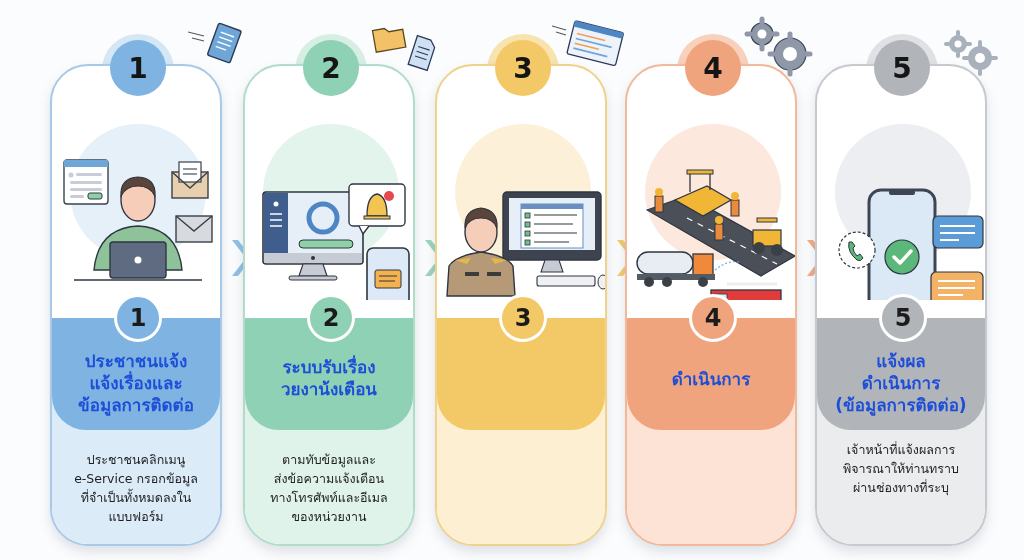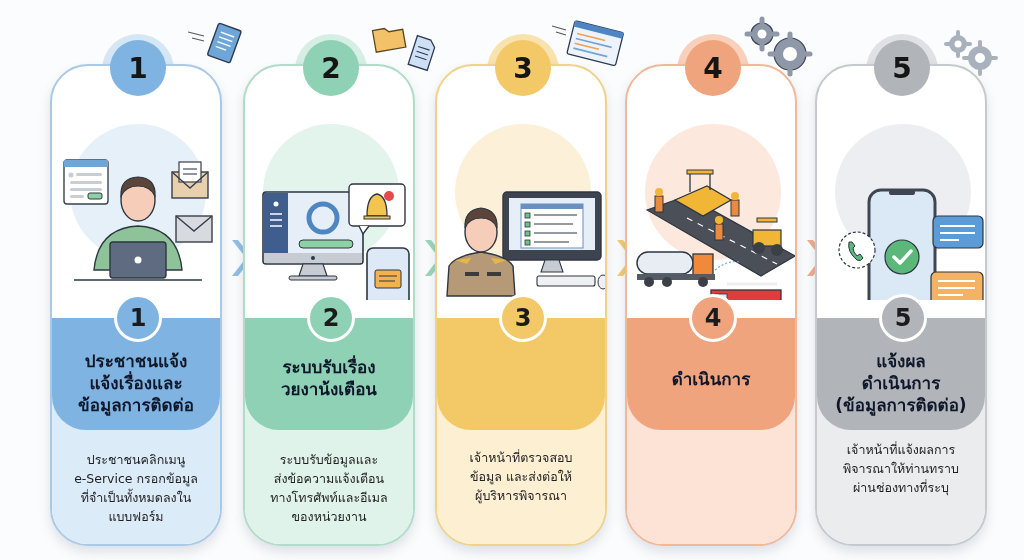--- a/index.html
+++ b/index.html
@@ -25,21 +25,21 @@
     background: var(--band);
     border-radius: 0 0 34px 34px;
   }
   .card .lower {
     position: absolute; left: 0; right: 0; top: 252px; bottom: 0;
     background: var(--pale);
   }
   .card .title {
     position: absolute; left: 6px; right: 6px; top: 284px;
     text-align: center; font-weight: bold; font-size: 17px; line-height: 22px;
-    color: #0f172a; white-space: pre-line;
+    color: #1d4ed8; white-space: pre-line;
   }
   .card .desc {
     position: absolute; left: 6px; right: 6px; top: 384px;
     text-align: center; font-size: 12.5px; line-height: 19px;
     color: #1f1f22; white-space: pre-line;
   }
   .card .mid-badge {
     position: absolute; left: 62px; top: 228px; width: 48px; height: 48px;
     border-radius: 50%; background: var(--band); border: 3px solid #ffffff;
     display: flex; align-items: center; justify-content: center;
@@ -162,21 +162,21 @@
       <rect x="122" y="148" width="42" height="70" rx="6" fill="#dde9f6" stroke="#2e3640" stroke-width="1.6"></rect>
       <rect x="130" y="170" width="26" height="18" rx="2" fill="#f3b24f" stroke="#2e3640" stroke-width="1"></rect>
       <line x1="134" y1="176" x2="152" y2="176" stroke="#2e3640" stroke-width="1"></line>
       <line x1="134" y1="181" x2="150" y2="181" stroke="#2e3640" stroke-width="1"></line>
     </svg>
     <div class="lower"></div>
     <div class="band"></div>
     <div class="mid-badge">2</div>
     <div class="title" style="top:290px">ระบบรับเรื่อง
 วยงาน้งเตือน</div>
-    <div class="desc">ระบบรับข้อมูลและ
+    <div class="desc">ตามทับข้อมูลและ
 ส่งข้อความแจ้งเตือน
 ทางโทรศัพท์และอีเมล
 ของหน่วยงาน</div>
   </div>
   <div class="top-badge c2" style="left:303px">2</div>
   <svg class="float-deco" style="left:370px;top:20px" width="70" height="52" viewBox="0 0 70 52">
     <g transform="rotate(-10 18 18)">
       <path d="M4 8 L16 8 L20 12 L34 12 L34 30 L4 30 Z" fill="#f3c268" stroke="#5a4620" stroke-width="1.3"></path>
     </g>
     <g transform="rotate(18 52 34)">
@@ -216,23 +216,20 @@
       <path d="M18 160 L34 158 L30 164 Z" fill="#e4b848"></path>
       <path d="M70 160 L54 158 L58 164 Z" fill="#e4b848"></path>
       <ellipse cx="44" cy="132" rx="16" ry="20" fill="#f5cdb8" stroke="#2e3640" stroke-width="1.4"></ellipse>
       <path d="M28 128 Q27 110 44 108 Q61 110 60 128 Q56 118 44 118 Q32 118 28 128 Z" fill="#5b4439" stroke="#2e3640" stroke-width="1.2"></path>
       <rect x="28" y="172" width="14" height="4" fill="#3b3b3b"></rect>
       <rect x="50" y="172" width="14" height="4" fill="#3b3b3b"></rect>
     </svg>
     <div class="lower"></div>
     <div class="band"></div>
     <div class="mid-badge">3</div>
-    <div class="desc" style="top:382px">เจ้าหน้าที่ตรวจสอบ
-ข้อมูล และส่งต่อให้
-ผู้บริหารพิจารณา</div>
   </div>
   <div class="top-badge c3" style="left:495px">3</div>
   <svg class="float-deco" style="left:552px;top:18px" width="72" height="52" viewBox="0 0 72 52">
     <line x1="0" y1="8" x2="14" y2="12" stroke="#555" stroke-width="1.2"></line>
     <line x1="4" y1="14" x2="14" y2="17" stroke="#555" stroke-width="1.2"></line>
     <g transform="rotate(14 42 26)">
       <rect x="18" y="8" width="50" height="34" rx="2" fill="#eef3fb" stroke="#2d3a55" stroke-width="1.3"></rect>
       <rect x="18" y="8" width="50" height="6" fill="#4e86c4"></rect>
       <line x1="23" y1="20" x2="52" y2="20" stroke="#f0a050" stroke-width="1.6"></line>
       <line x1="23" y1="25" x2="60" y2="25" stroke="#6fa6d8" stroke-width="1.6"></line>

